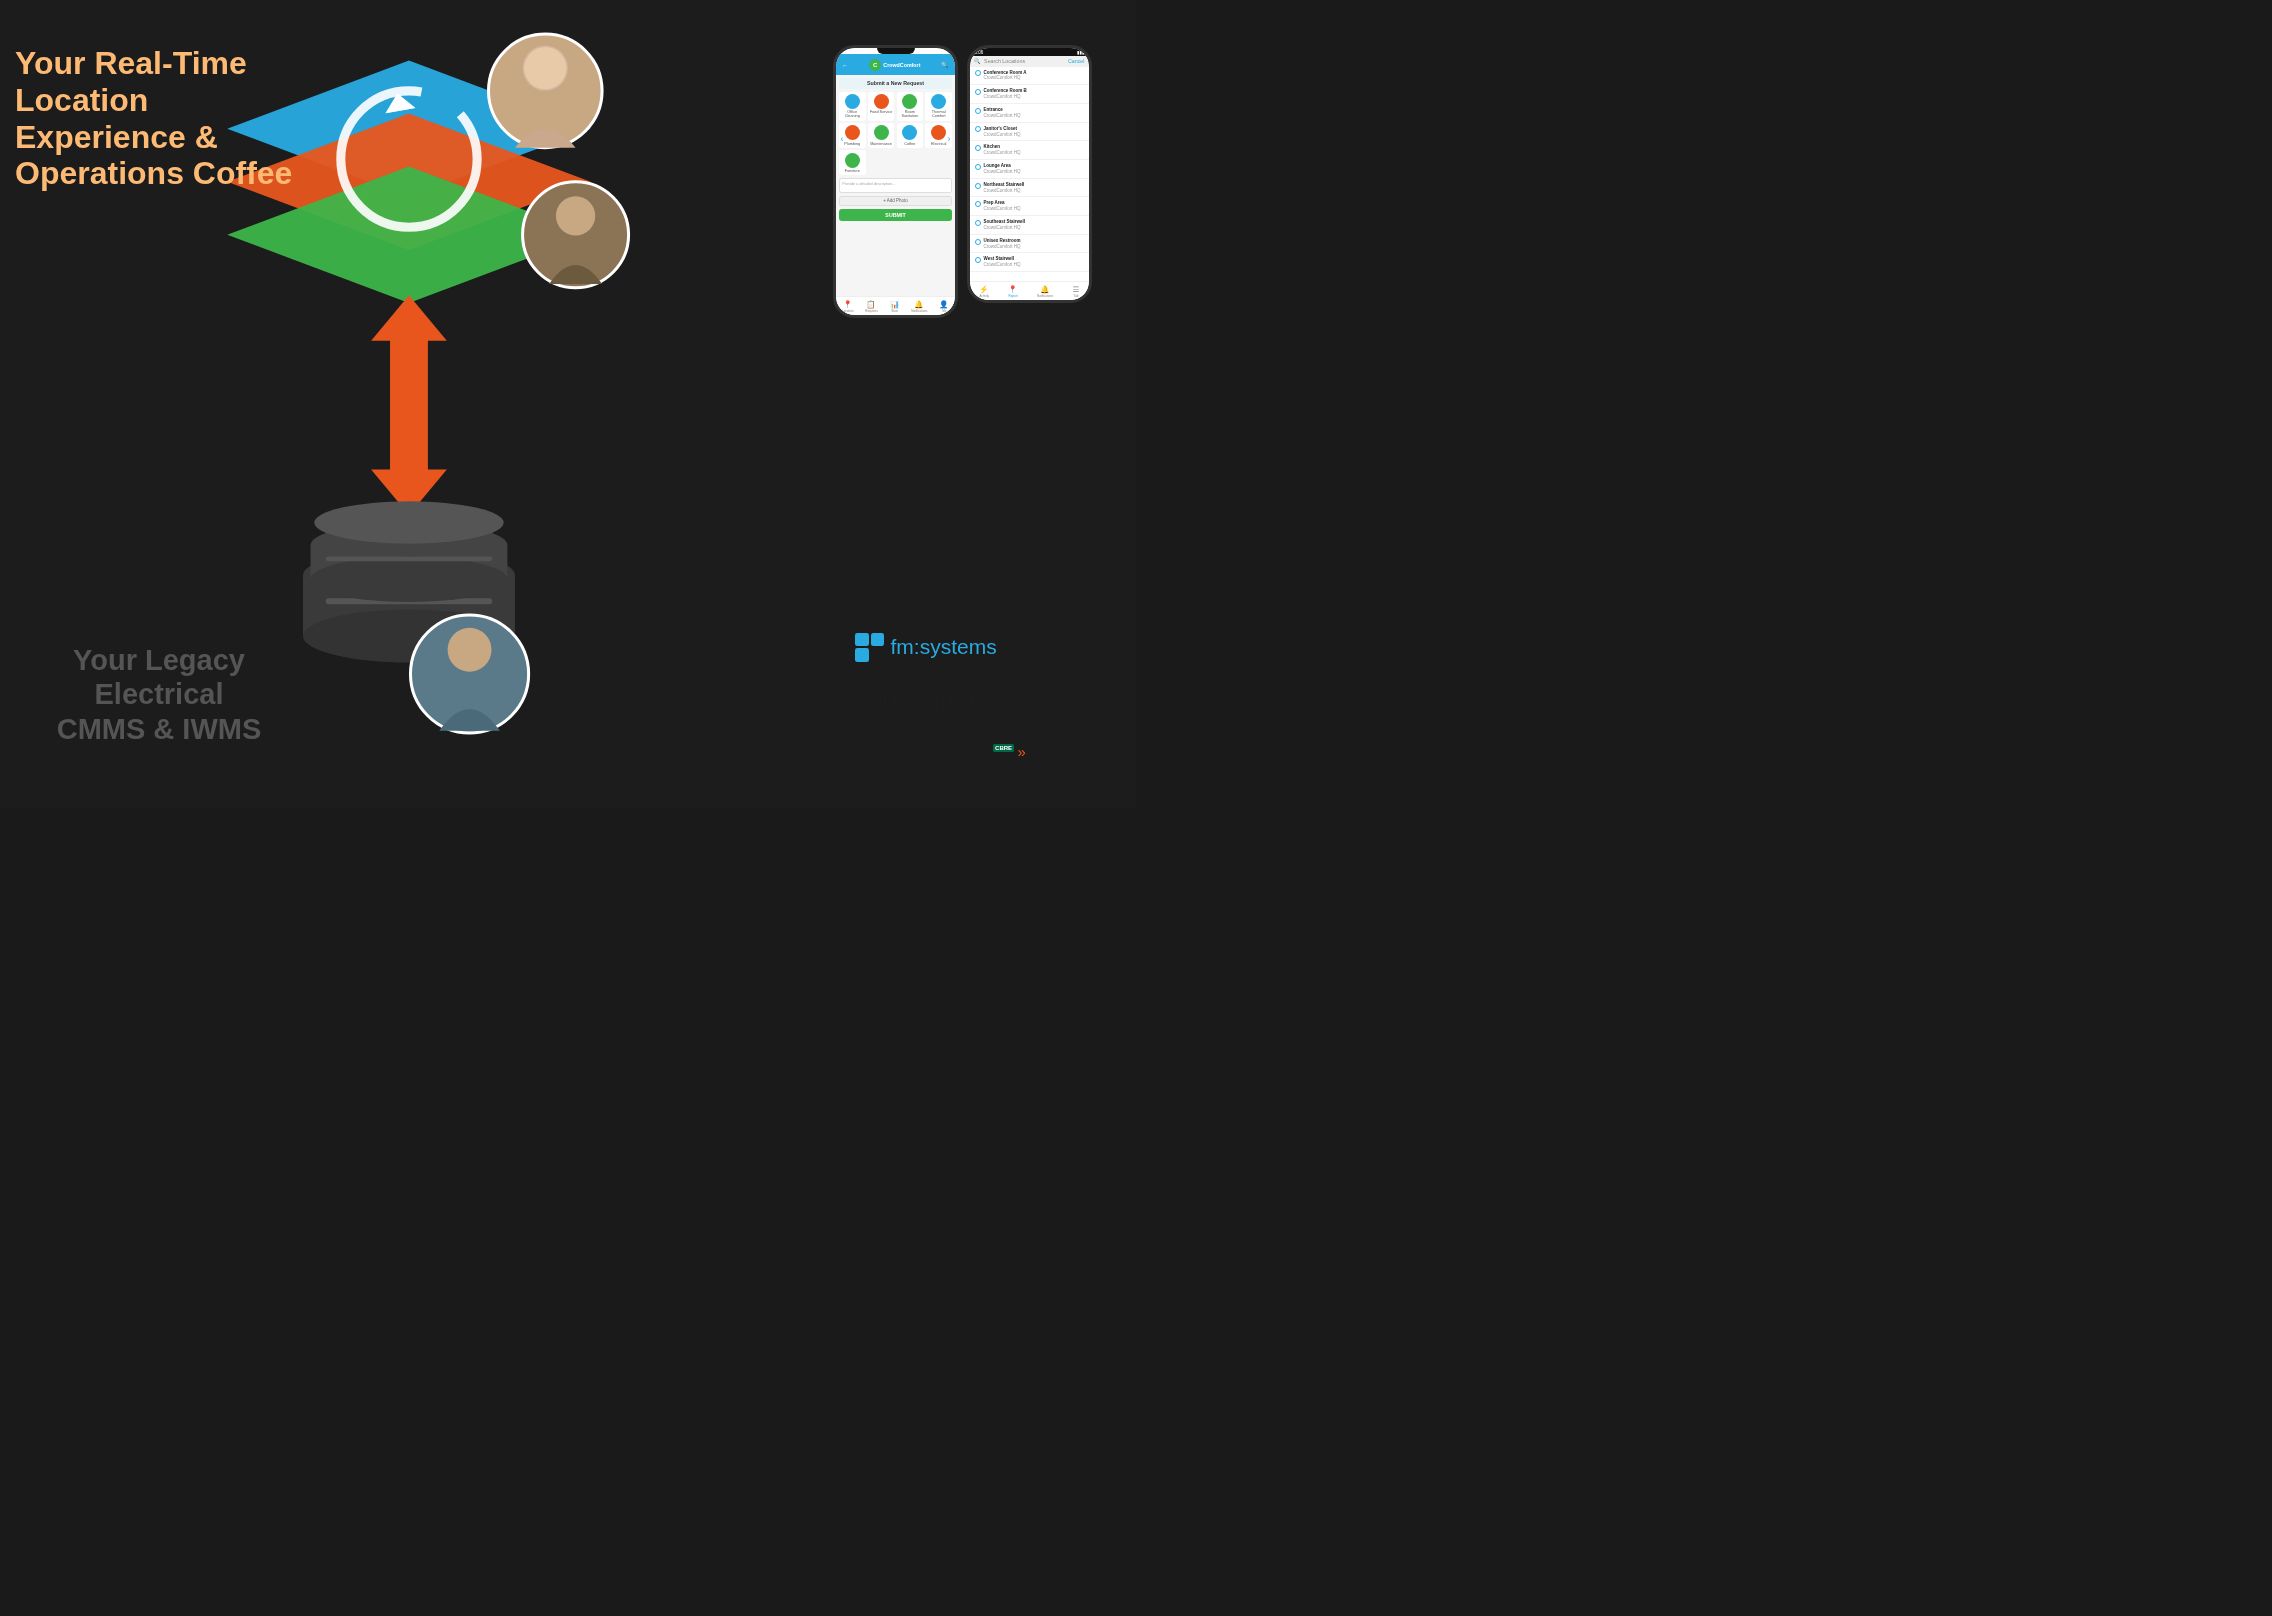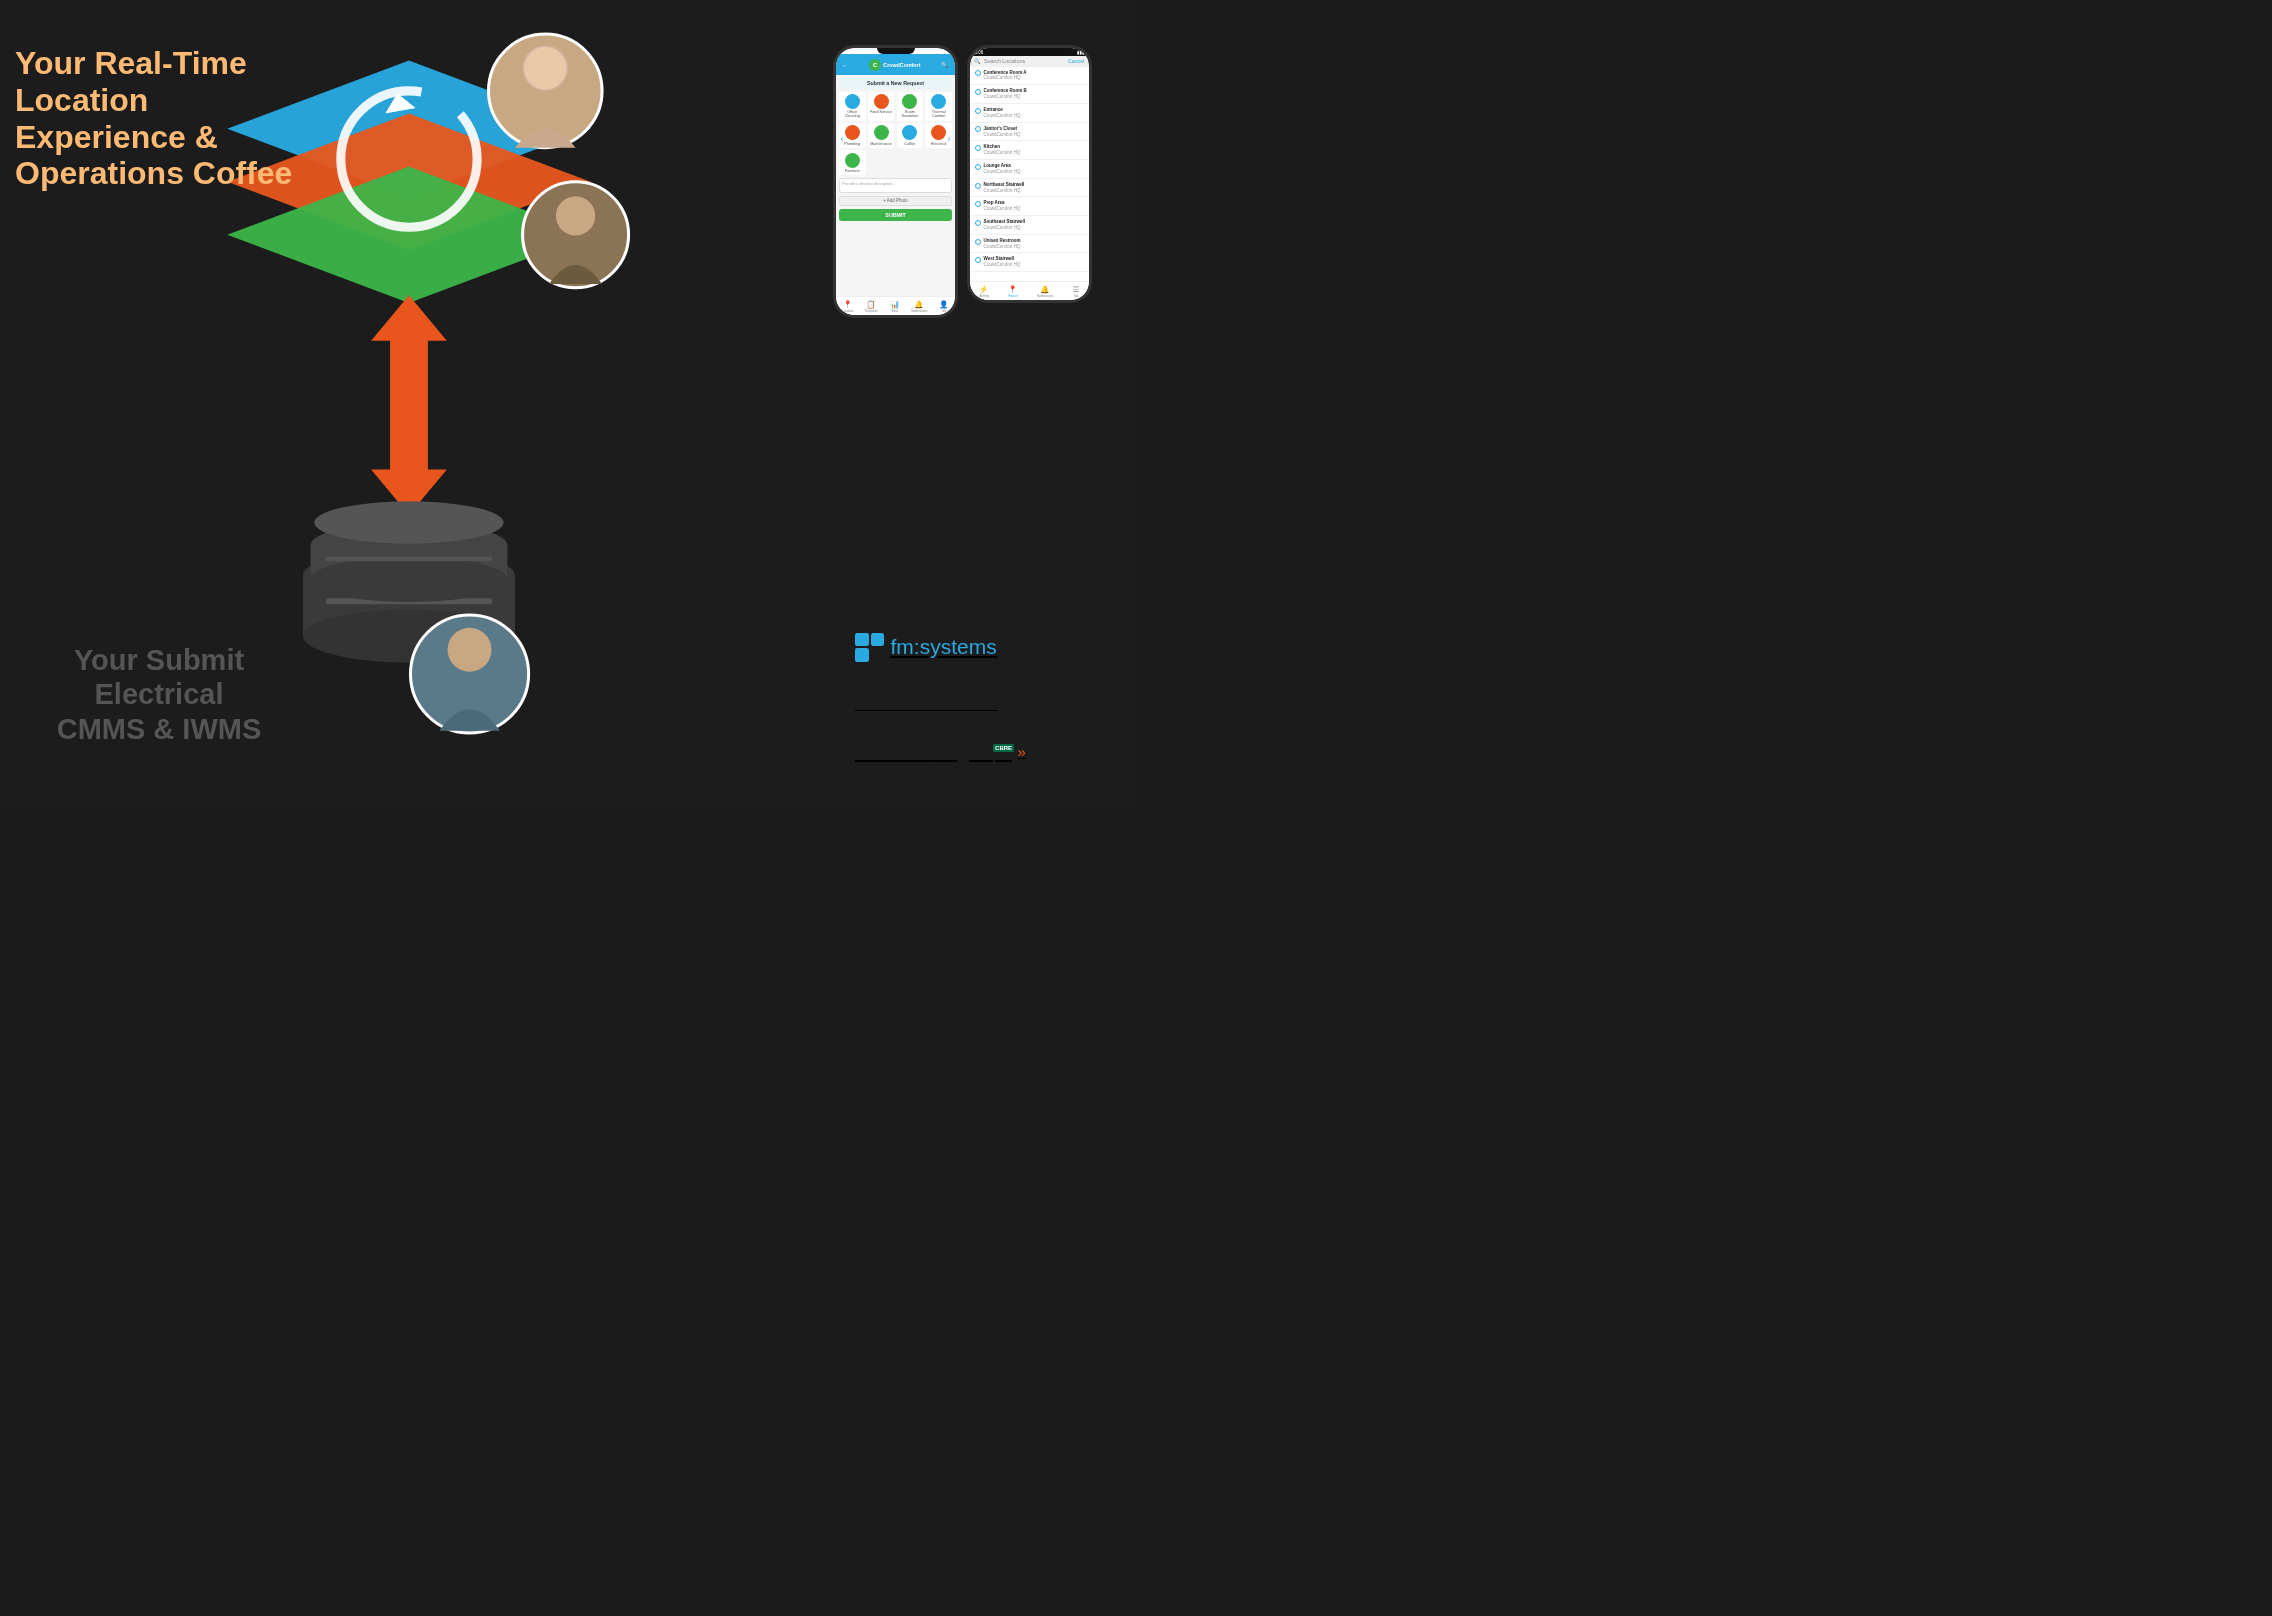--- a/index.html
+++ b/index.html
@@ -250,21 +250,20 @@
     
     .partners-area {
       position: absolute;
       bottom: 45px;
       right: 23px;
       width: 258px;
       display: flex;
       flex-direction: column;
       gap: 23px;
       align-items: flex-start;
-      text-decoration: underline;
     }
 
     .fm-systems-logo {
       display: flex;
       align-items: center;
       gap: 6px;
     }
 
     .fm-grid {
       display: grid;
@@ -364,21 +363,21 @@
   </svg>
 
   <div class="headline-text">
     <div>Your Real-Time</div>
     <div>Location</div>
     <div>Experience &amp;</div>
     <div>Operations Coffee</div>
   </div>
 
   <div class="legacy-text">
-    <div>Your Submit</div>
+    <div>Your Legacy</div>
     <div>Electrical</div>
     <div>CMMS &amp; IWMS</div>
   </div>
 
   <div class="phones-area">
 
     <div class="phone-mockup phone-left">
       <div class="phone-screen">
         <div class="phone-notch"></div>
         <div class="phone-header">

